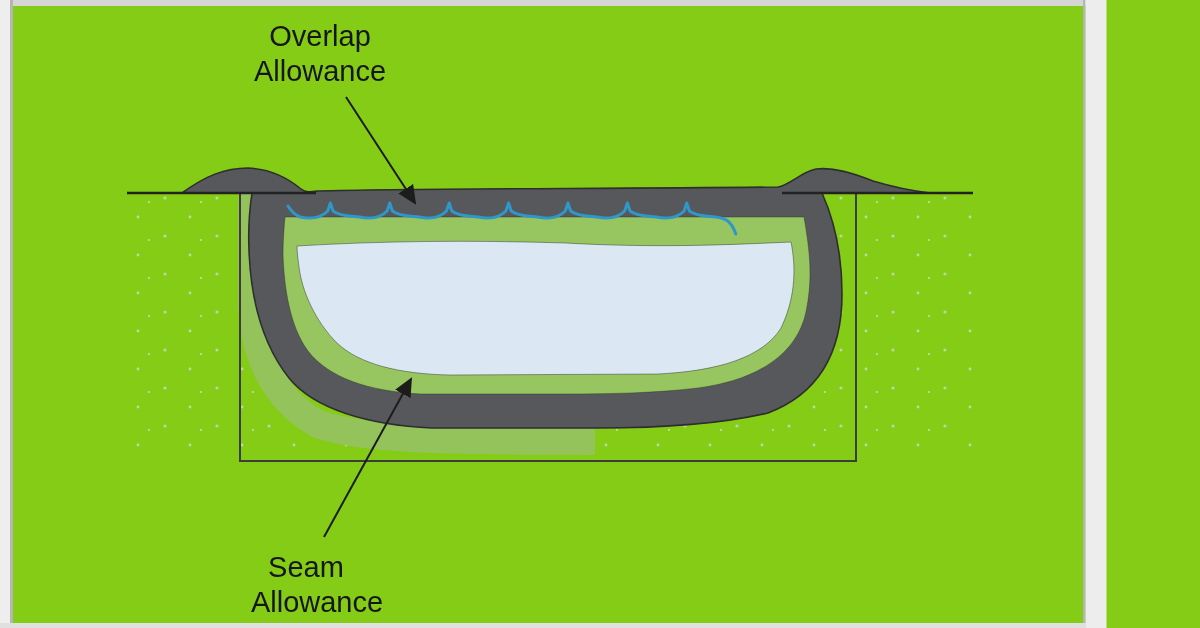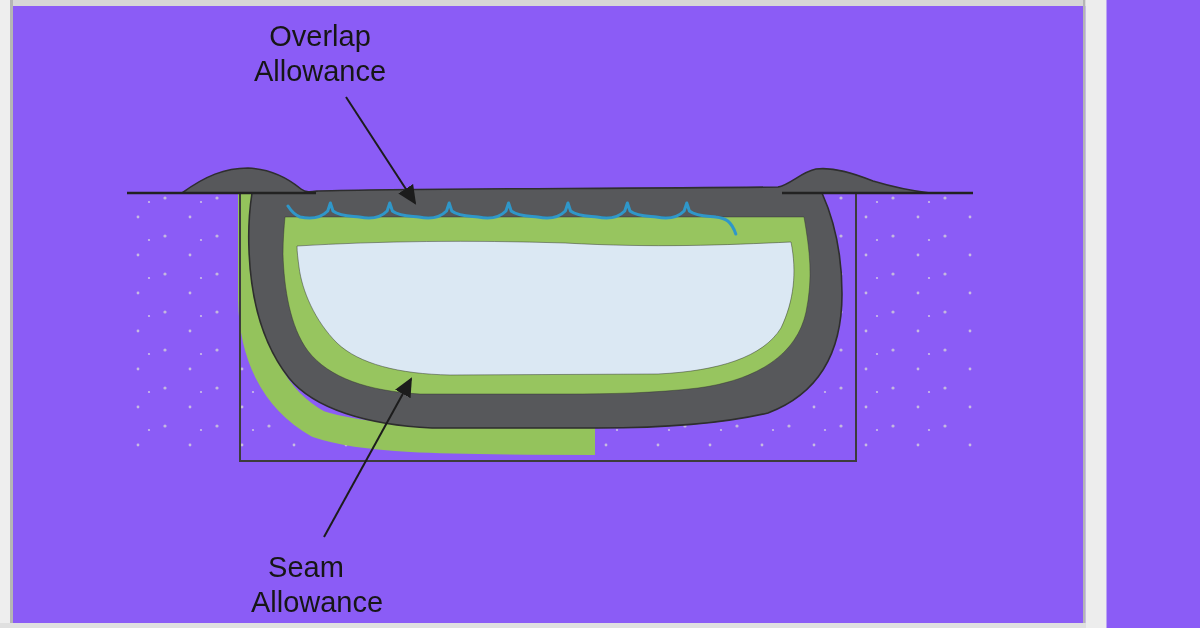--- a/index.html
+++ b/index.html
@@ -1,20 +1,20 @@
 <!DOCTYPE html>
 <html><head>
 <meta charset="utf-8">
 <style>
   html,body{margin:0;padding:0;background:#ffffff;}
   .screen{
     position:relative;
     width:1200px;height:628px;
     overflow:hidden;
-    background:#8b5cf6;
+    background:#84cc16;
     font-family:"Liberation Sans", sans-serif;
   }
   svg{display:block;}
   .diagram-label{
     font-family:"Liberation Sans", sans-serif;
     font-size:29px;
     fill:#161616;
   }
 </style>
 </head>

